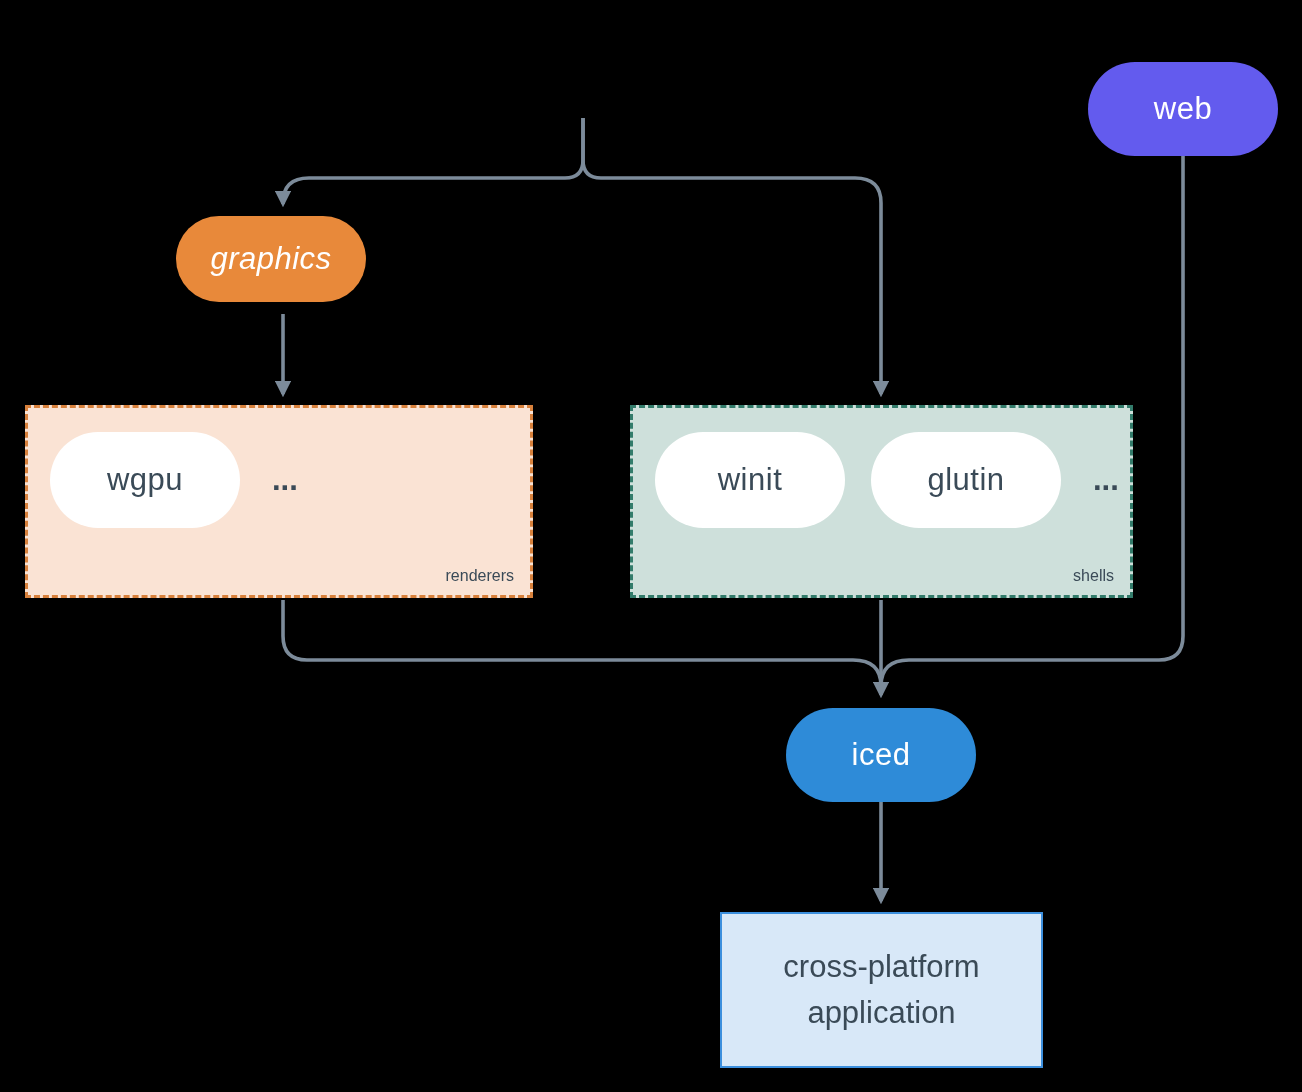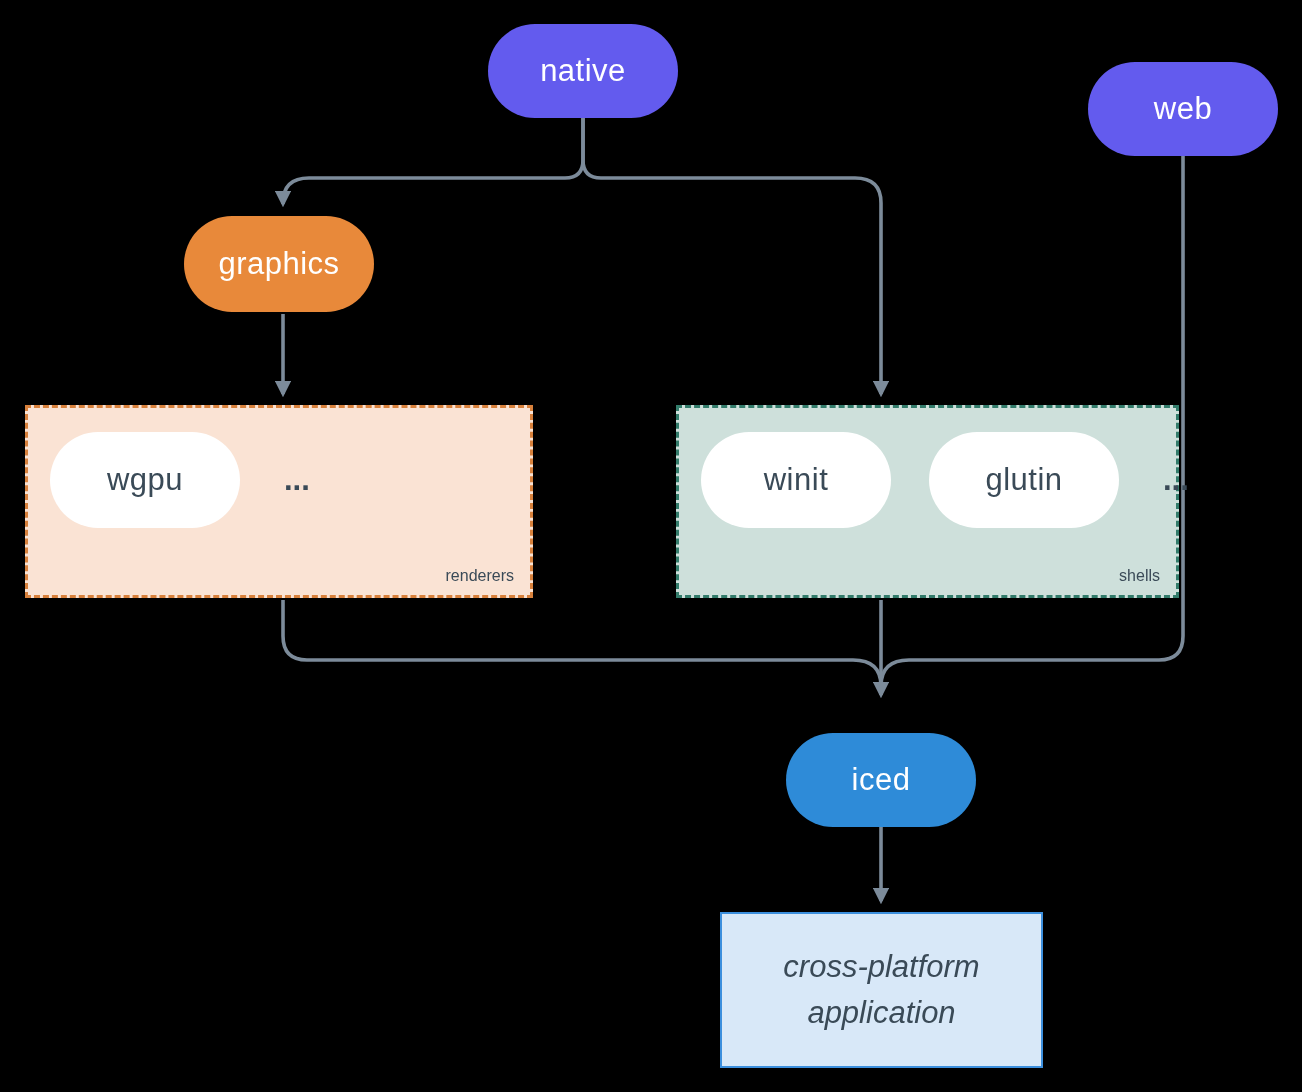--- a/index.html
+++ b/index.html
@@ -34,39 +34,38 @@
     position: absolute;
     border-radius: 999px;
     display: flex;
     align-items: center;
     justify-content: center;
     font-size: 31px;
     letter-spacing: 0.5px;
   }
   .pill.purple { background: var(--node-purple, #635bee); color: var(--text-light, #fff); }
   .pill.orange { background: var(--node-orange, #e8893a); color: var(--text-light, #fff); }
-  .pill.blue   { background: var(--node-blue, #2e8bd8);   color: var(--text-light, #fff); margin-top: 25px; }
+  .pill.blue   { background: var(--node-blue, #2e8bd8);   color: var(--text-light, #fff); }
   .group {
     position: absolute;
     box-sizing: border-box;
     border: 3px dashed;
   }
   .group.renderers {
     background: var(--renderers-fill, #fae3d4);
     border-color: var(--renderers-border, #d8813c);
   }
   .group.shells {
     background: var(--shells-fill, #cee0db);
     border-color: var(--shells-border, #337c6b);
-    margin-left: 46px;
   }
   .group-row {
     display: flex;
     align-items: center;
-    gap: 38px;
+    gap: 26px;
     padding: 24px 22px 0 22px;
   }
   .group .pill.white {
     position: static;
     flex: 0 0 auto;
     width: 190px;
     height: 96px;
     background: var(--pill-white, #ffffff);
     color: var(--text-dark, #3a4a57);
   }
@@ -89,21 +88,20 @@
     background: var(--app-fill, #d8e8f8);
     border: 2.5px solid var(--app-border, #3c8fdd);
     display: flex;
     align-items: center;
     justify-content: center;
     text-align: center;
     font-size: 31px;
     line-height: 1.5;
     color: var(--text-dark, #3a4a57);
     padding: 4px 42px;
-    font-style: italic;
   }
 </style>
 </head>
 <body>
 
 <div class="canvas">
 
   <svg class="edges" viewBox="0 0 1302 1092" xmlns="http://www.w3.org/2000/svg">
     <defs>
       <marker id="arrow" viewBox="0 0 10 10" refX="8" refY="5" markerWidth="4.6" markerHeight="4.6" orient="auto-start-reverse">
@@ -112,29 +110,26 @@
     </defs>
     <path class="edge" d="M 583 118 L 583 160 Q 583 178 565 178 L 309 178 Q 283 178 283 203 L 283 204" marker-end="url(#arrow)"></path>
     <path class="edge" d="M 583 118 L 583 160 Q 583 178 601 178 L 855 178 Q 881 178 881 203 L 881 394" marker-end="url(#arrow)"></path>
     <path class="edge" d="M 283 314 L 283 394" marker-end="url(#arrow)"></path>
     <path class="edge" d="M 283 600 L 283 636 Q 283 660 307 660 L 853 660 Q 881 660 881 686"></path>
     <path class="edge" d="M 1183 122 L 1183 636 Q 1183 660 1159 660 L 909 660 Q 881 660 881 686"></path>
     <path class="edge" d="M 881 600 L 881 695" marker-end="url(#arrow)"></path>
     <path class="edge" d="M 881 802 L 881 901" marker-end="url(#arrow)"></path>
   </svg>
 
-  <div class="pill purple" style="left:488px; top:24px; width:190px; height:94px;">
-    <span>native</span>
-  </div>
 
   <div class="pill purple" style="left:1088px; top:24px; width:190px; height:94px;margin-top:38px;">
     <span>web</span>
   </div>
 
-  <div class="pill orange" style="left:184px; top:216px; width:190px; height:96px;">
+  <div class="pill orange" style="left:176px; top:216px; width:190px; height:86px;font-style:italic;">
     <span>graphics</span>
   </div>
 
   <div class="group renderers" style="left:25px; top:405px; width:508px; height:193px;">
     <div class="group-row">
       <div class="pill white">
         <span>wgpu</span>
       </div>
       <span class="ellipsis">...</span>
     </div>

